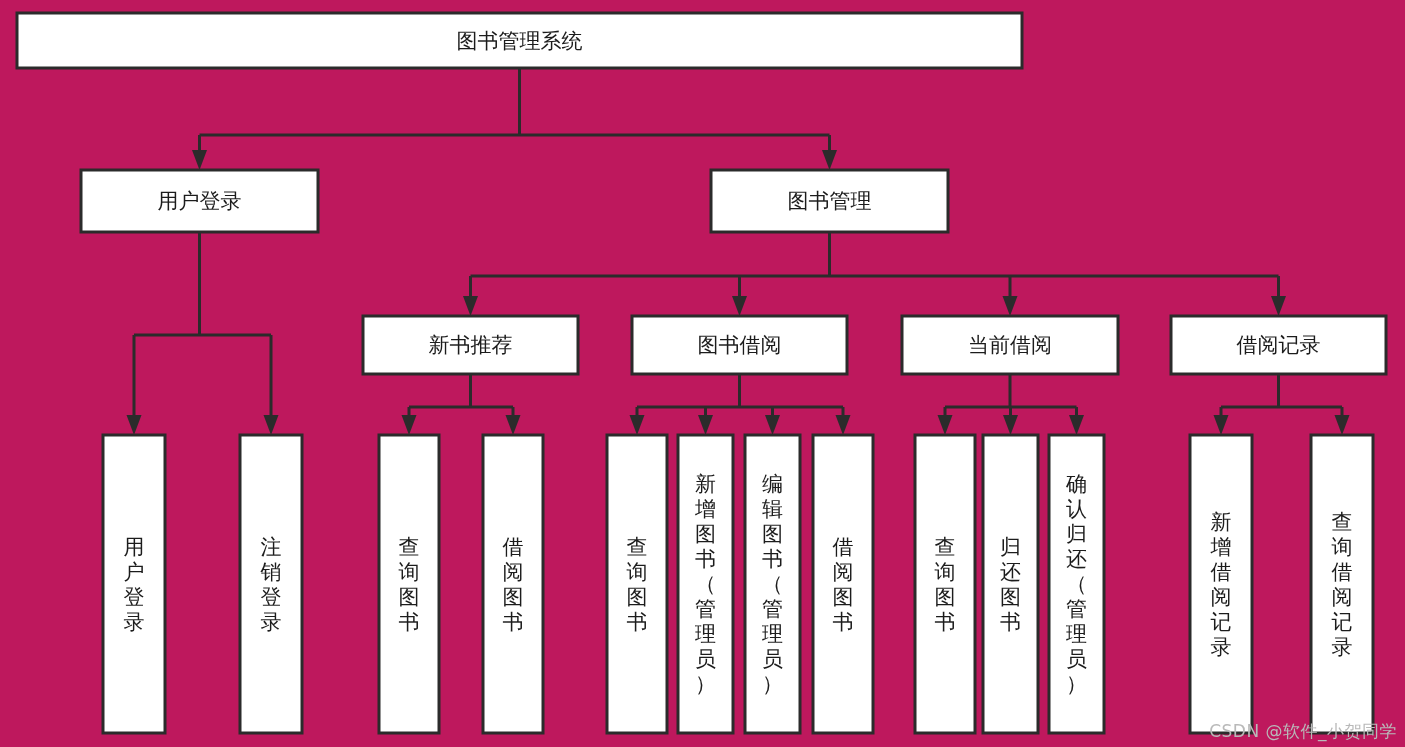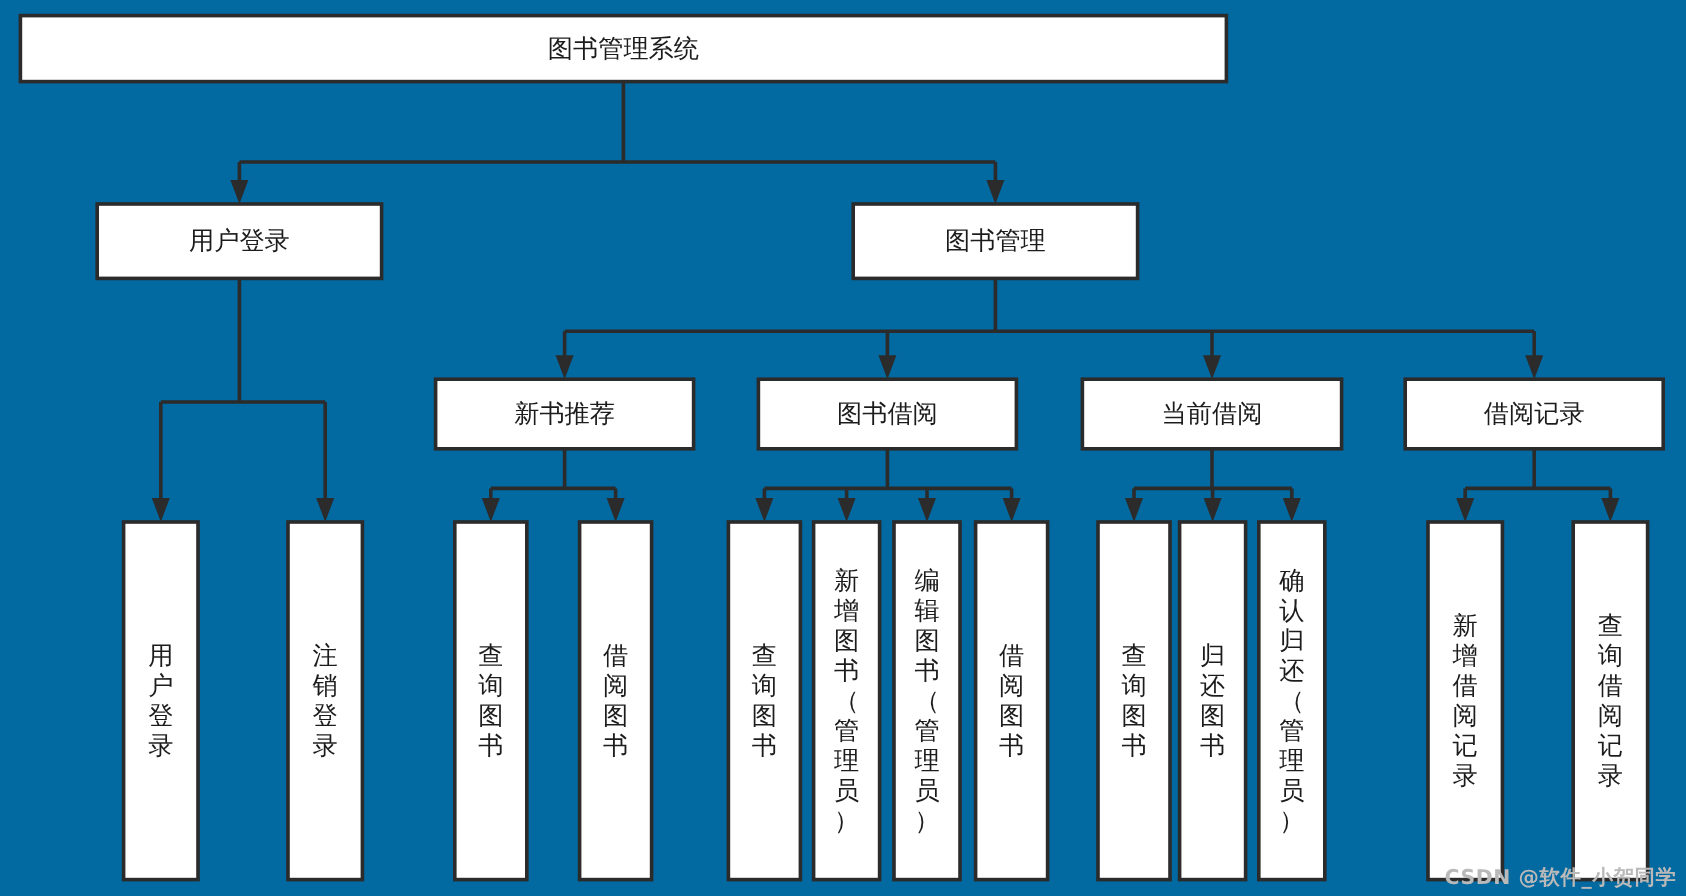--- a/index.html
+++ b/index.html
@@ -12,21 +12,21 @@
     width: 1405px;
     height: 747px;
     font-family: "DejaVu Sans", "Liberation Sans", sans-serif;
     overflow: hidden;
     position: relative;
   }
   #diagram-root {
     position: relative;
     width: 1405px;
     height: 747px;
-    background: #0369a1;
+    background: #be185d;
   }
   svg#tree-svg {
     position: absolute;
     left: 0;
     top: 0;
     width: 1405px;
     height: 747px;
     display: block;
   }
   .node-box {
@@ -62,21 +62,20 @@
   .watermark {
     position: absolute;
     right: 8px;
     bottom: 4px;
     font-family: "DejaVu Sans", "Liberation Sans", sans-serif;
     font-size: 17px;
     color: #b9b9b9;
     letter-spacing: 0.5px;
     white-space: nowrap;
     user-select: none;
-    font-weight: bold;
   }
 </style>
 </head>
 <body>
 
 <div id="diagram-root">
   <svg id="tree-svg" viewBox="0 0 1405 747" xmlns="http://www.w3.org/2000/svg">
       <g>
         <rect class="node-box" x="17" y="13" width="1005" height="55"></rect>
         <text class="node-label" x="519.5" y="41.5">图书管理系统</text>

